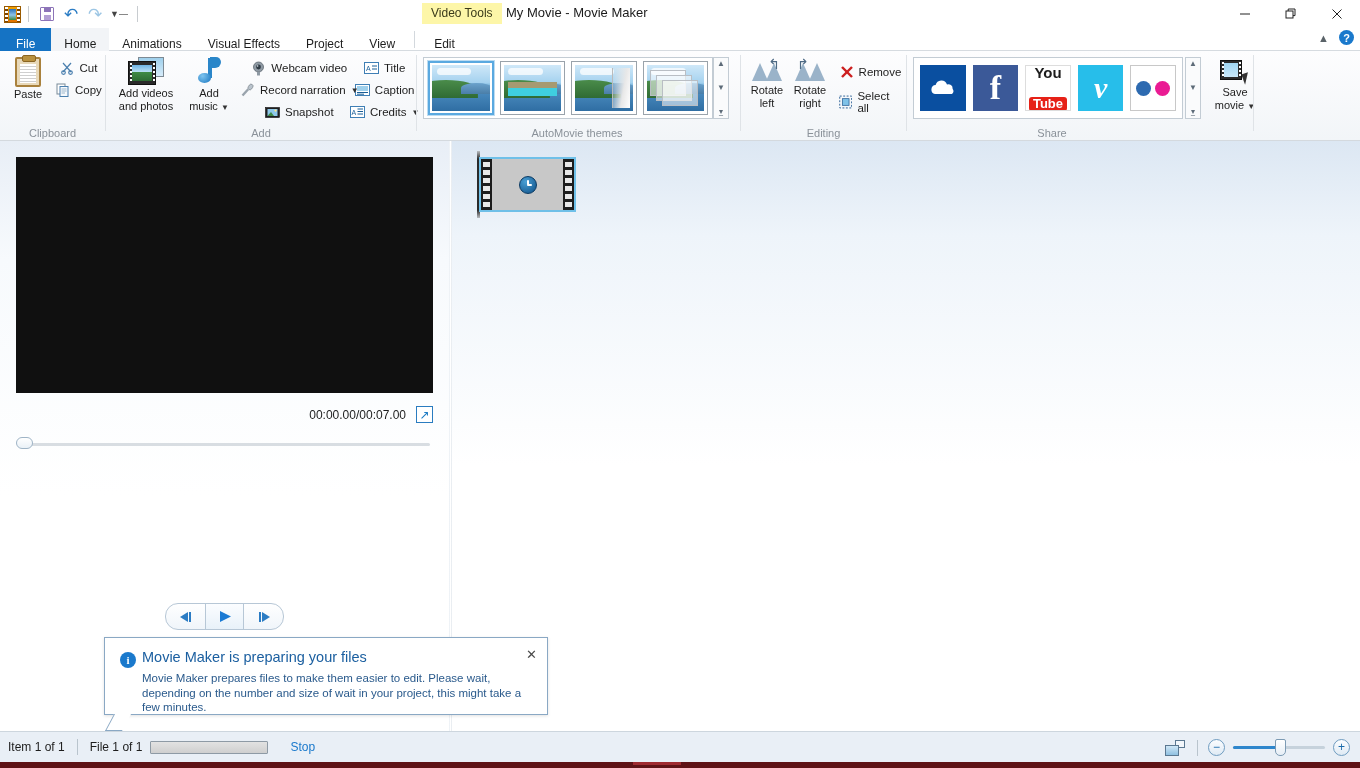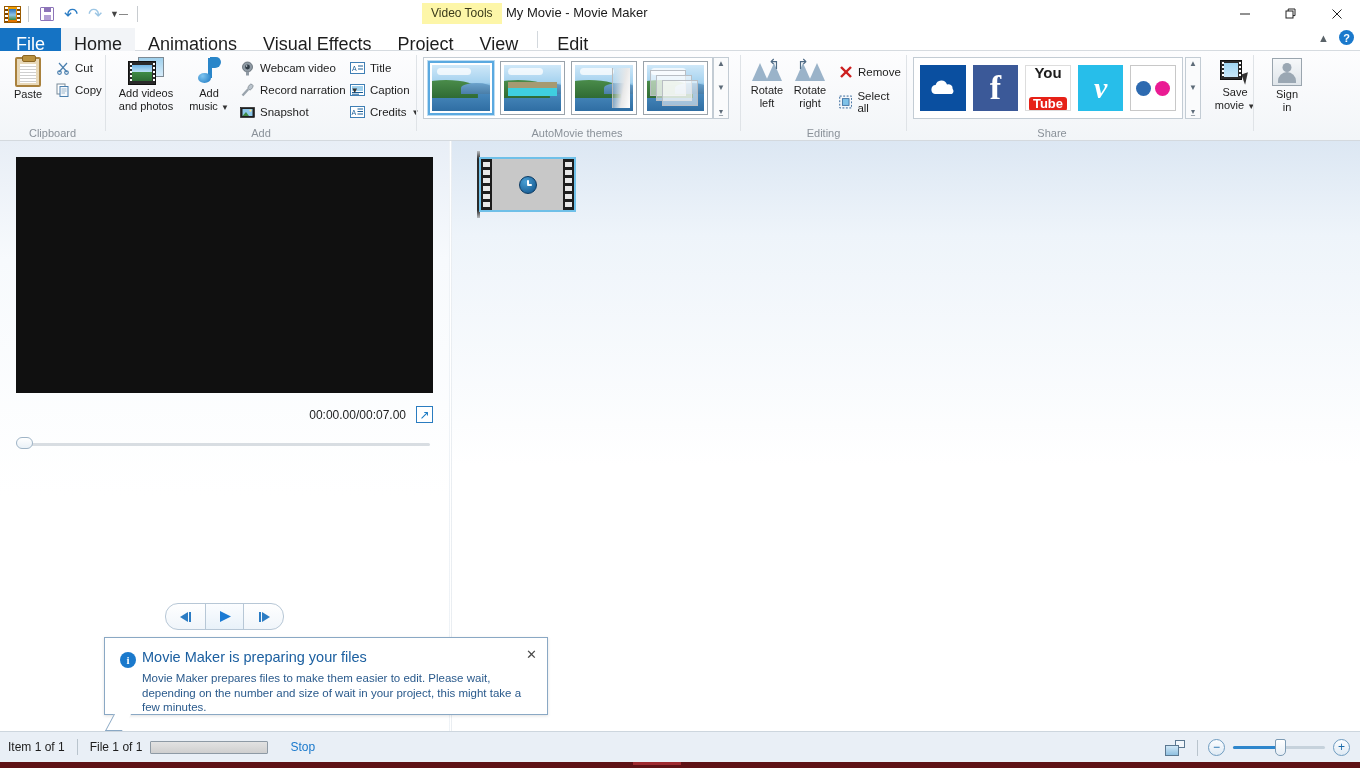--- a/index.html
+++ b/index.html
@@ -83,21 +83,21 @@
 
   
   .tabstrip {
     position: absolute; top: 28px; left: 0; width: 1360px; height: 23px;
     background: #ffffff;
     border-bottom: 1px solid #d6dbe0;
   }
   .tabs { display: flex; align-items: stretch; height: 23px; }
   .tab {
     display: flex; align-items: center; padding: 0 13px;
-    font-size: 18px; color: #1d1d1d; cursor: pointer;
+    font-size: 12px; color: #1d1d1d; cursor: pointer;
     height: 32px;
   }
   .tab-file { background: #1573c4; color: #fff; padding: 0 16px; }
   .tab-active { background: #f2f4f7; }
   .tab-sep { width: 1px; background: #d3d8dd; margin: 3px 6px; }
   .ribbon-right {
     position: absolute; right: 6px; top: 2px;
     display: flex; align-items: center; gap: 10px;
   }
   .chev-up { font-size: 11px; color: #5a6268; cursor: pointer; }
@@ -143,21 +143,21 @@
   }
   .clipboard-ico i {
     position: absolute; left: 3px; right: 3px; top: 5px; bottom: 2px;
     background: repeating-linear-gradient(#fff 0 2px, #cfcfcf 2px 3px);
     display: block;
   }
   .paste-label { font-size: 11px; color: #1d1d1d; }
   .cutcopy { position: absolute; left: 52px; top: 6px; }
   .mini-row {
     display: flex; align-items: center; gap: 5px; height: 22px;
-    padding: 1px 4px; cursor: pointer; font-size: 11.5px; color: #1d1d1d;
+    padding: 1px 4px; cursor: pointer; font-size: 11.5px; color: #1d1d1d; justify-content: center;
   }
 
   
   .bigbtn {
     position: absolute; top: 4px; text-align: center; cursor: pointer;
     font-size: 11px; color: #1d1d1d; line-height: 13px;
   }
   .addvid-ico {
     width: 36px; height: 28px; margin: 2px auto 2px auto; position: relative;
   }
@@ -788,30 +788,20 @@
             <span class="cursor"></span>
         </div>
         <div>Save</div>
         <div><span>movie</span>
           <span class="dd-arrow">▼</span></div>
       </div>
       <div class="glabel" style="width:290px;">Share</div>
     </div>
     <div class="gsep" style="left:1253px;"></div>
 
-    <div class="rgroup" style="left:1254px; width:64px;">
-      <div class="bigbtn" style="left:14px; width:38px;">
-        <div class="signin-ico">
-          <span class="head"></span>
-            <span class="body"></span>
-        </div>
-        <div>Sign</div>
-        <div>in</div>
-      </div>
-    </div>
   </div>
 
   <div class="preview-pane">
     <div class="video-black"></div>
     <div class="time-row">
       <span class="time-text">00:00.00/00:07.00</span>
       <span class="fullscreen-btn">↗</span>
     </div>
     <div class="seek-track"></div>
     <div class="seek-thumb"></div>

